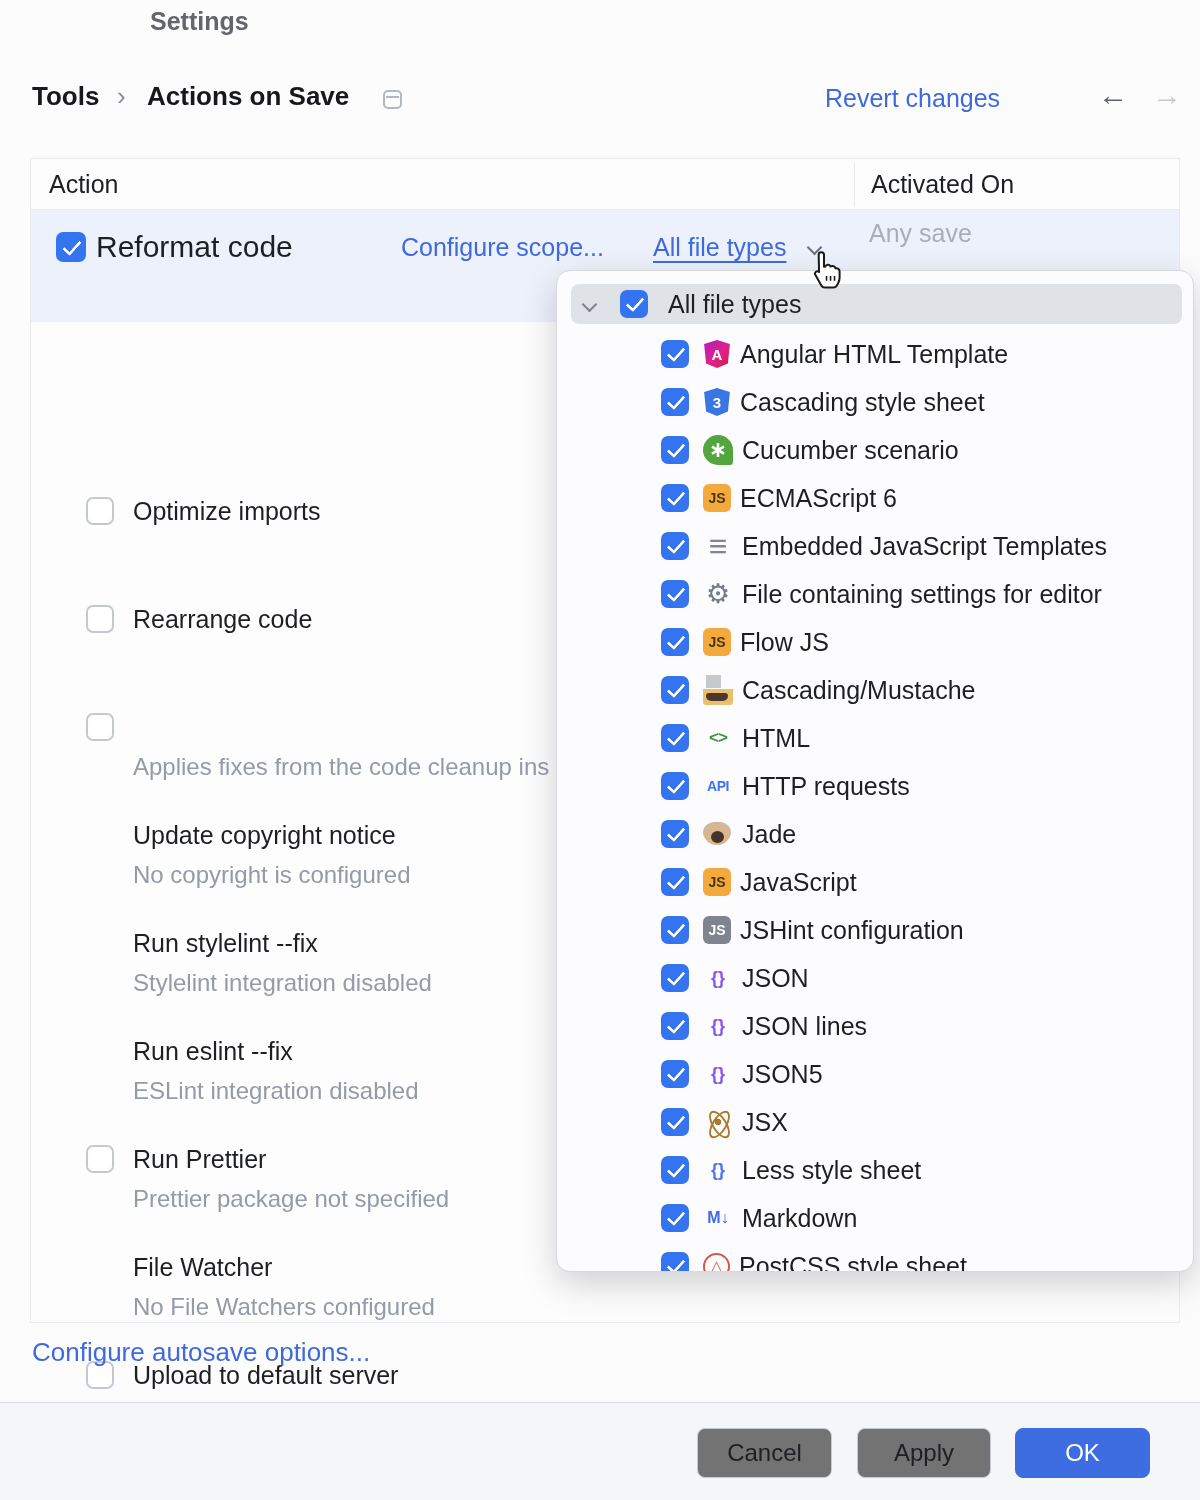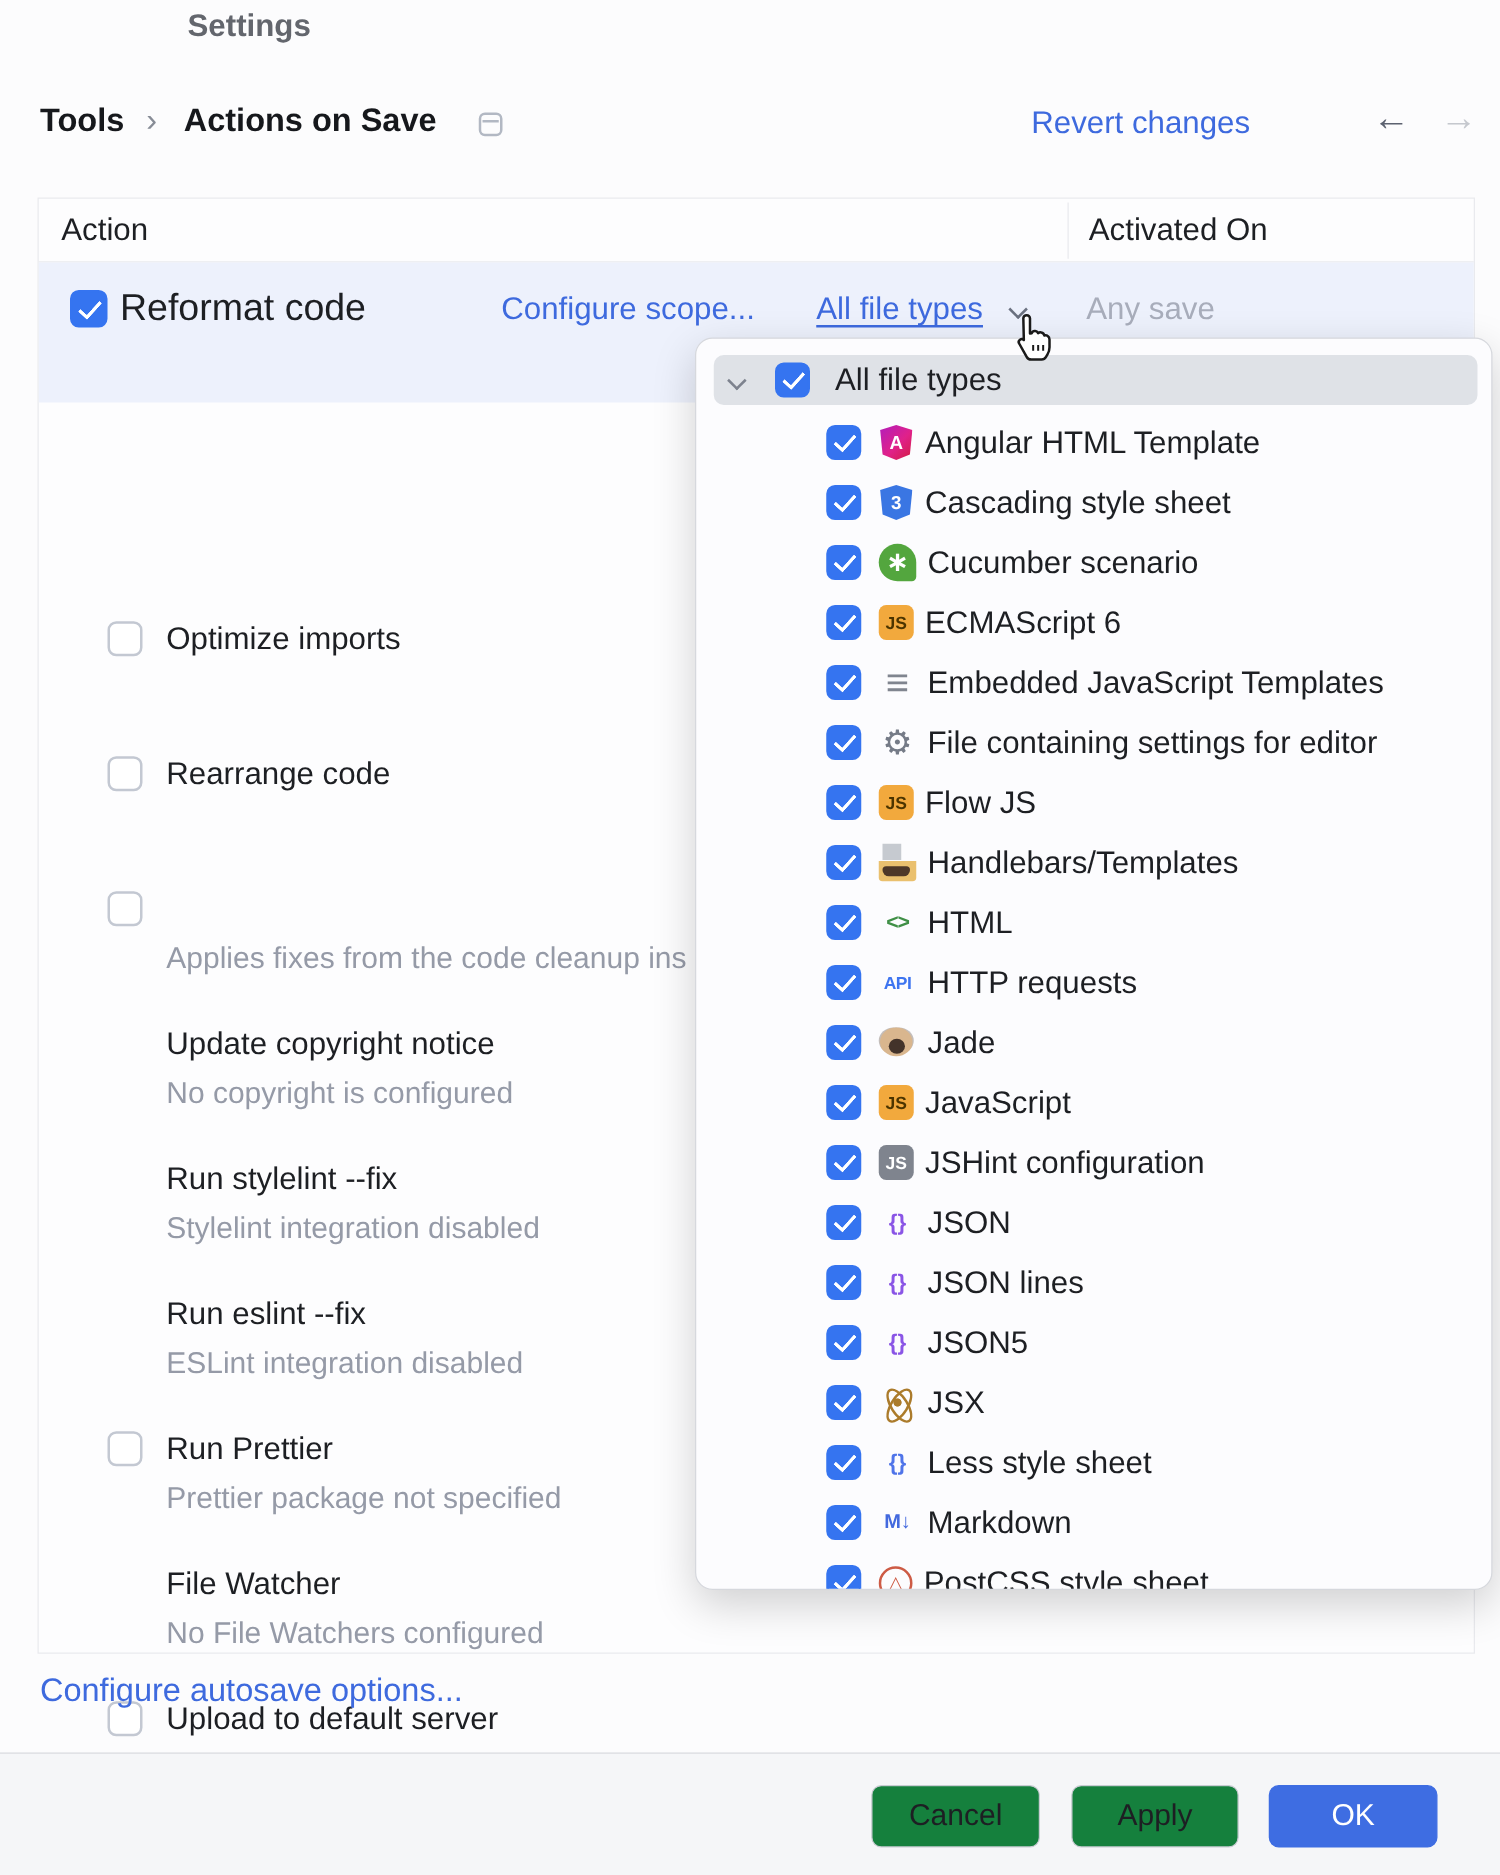--- a/index.html
+++ b/index.html
@@ -26,21 +26,21 @@
   .col-divider { position:absolute; left:823px; top:3px; height:45px; border-left:1px solid #e9eaee; }
 
   .sel-row { position:absolute; left:0; top:51px; width:100%; height:112px; background:#edf1fc; }
   .sel-row .row-label { position:absolute; left:65px; top:19px; line-height:36px; font-size:30px; }
   .link { font-size:25px; color:#3e6ade; cursor:pointer; }
   .lnk-scope { position:absolute; left:370px; top:19px; line-height:36px; }
   .lnk-types { position:absolute; left:622px; top:19px; line-height:36px; text-decoration:underline; text-decoration-thickness:2px; text-underline-offset:5px; }
   .chev-dn { display:inline-block; width:13px; height:13px; position:absolute; }
   .chev-dn::before { content:""; position:absolute; left:0; top:2px; width:9px; height:9px; border-right:2px solid #6b7180; border-bottom:2px solid #6b7180; transform:rotate(45deg); }
   .sel-chev { left:778px; top:30px; }
-  .any-save { position:absolute; left:838px; top:19px; line-height:36px; font-size:25px; color:#a8adbb; }
+  .any-save { position:absolute; left:838px; top:5px; line-height:36px; font-size:25px; color:#a8adbb; }
 
   
   .cb { position:absolute; width:28px; height:28px; border:2px solid #c3c8d2; border-radius:7px; background:#fff; cursor:pointer; }
   .cb.checked { background:#3574f0; border-color:#3574f0; }
   .cb.checked::after { content:""; position:absolute; left:8px; top:2px; width:7px; height:14px; border:solid #fff; border-width:0 3px 3px 0; border-radius:1px; transform:rotate(42deg); }
   .cb.big { width:30px; height:30px; }
   .cb.big.checked::after { left:9px; top:3px; width:7px; height:15px; }
 
   
   .action-rows { position:absolute; left:0; top:0; }
@@ -87,21 +87,21 @@
   .react-icon::before { transform:rotate(58deg); }
   .react-icon::after { transform:rotate(-58deg); }
   .postcss-icon { width:27px; height:27px; border:2px solid #cd5b45; border-radius:50%; color:#cd5b45; font-size:15px; font-weight:normal; }
 
   
   .hand-cursor { position:absolute; left:808px; top:250px; z-index:60; }
 
   
   .autosave-link { position:absolute; left:32px; top:1337px; font-size:26px; color:#3e6ade; cursor:pointer; }
   .footer { position:absolute; left:0; top:1402px; width:1200px; height:98px; background:#f5f6f8; border-top:1px solid #dadce0; }
-  .btn { position:absolute; top:1428px; height:50px; border:1px solid #c8cbd2; border-radius:8px; background:#15803d; font-size:24px; color:#1d1f23; display:flex; align-items:center; justify-content:center; cursor:pointer; font-family:inherit; }
+  .btn { position:absolute; top:1428px; height:50px; border:1px solid #c8cbd2; border-radius:8px; background:#737373; font-size:24px; color:#1d1f23; display:flex; align-items:center; justify-content:center; cursor:pointer; font-family:inherit; }
   .btn-cancel { left:697px; width:135px; }
   .btn-apply { left:857px; width:134px; }
   .btn-ok { left:1015px; width:135px; background:#3e6de2; border-color:#3e6de2; color:#fff; }
 </style>
 </head>
 <body>
 
 <div class="page">
 
   <div class="dlg-title">Settings</div>
@@ -233,21 +233,21 @@
 
         <div class="ft-row" style="--i: 6;">
           <span class="cb checked"></span>
           <span class="fticon js-icon">JS</span>
           <span class="ft-label">Flow JS</span>
         </div>
 
         <div class="ft-row" style="--i: 7;">
           <span class="cb checked"></span>
           <span class="fticon mustache-icon"></span>
-          <span class="ft-label">Handlebars/Templates</span>
+          <span class="ft-label">Cascading/Mustache</span>
         </div>
 
         <div class="ft-row" style="--i: 8;">
           <span class="cb checked"></span>
           <span class="fticon html-icon">&lt;&gt;</span>
           <span class="ft-label">HTML</span>
         </div>
 
         <div class="ft-row" style="--i: 9;">
           <span class="cb checked"></span>

